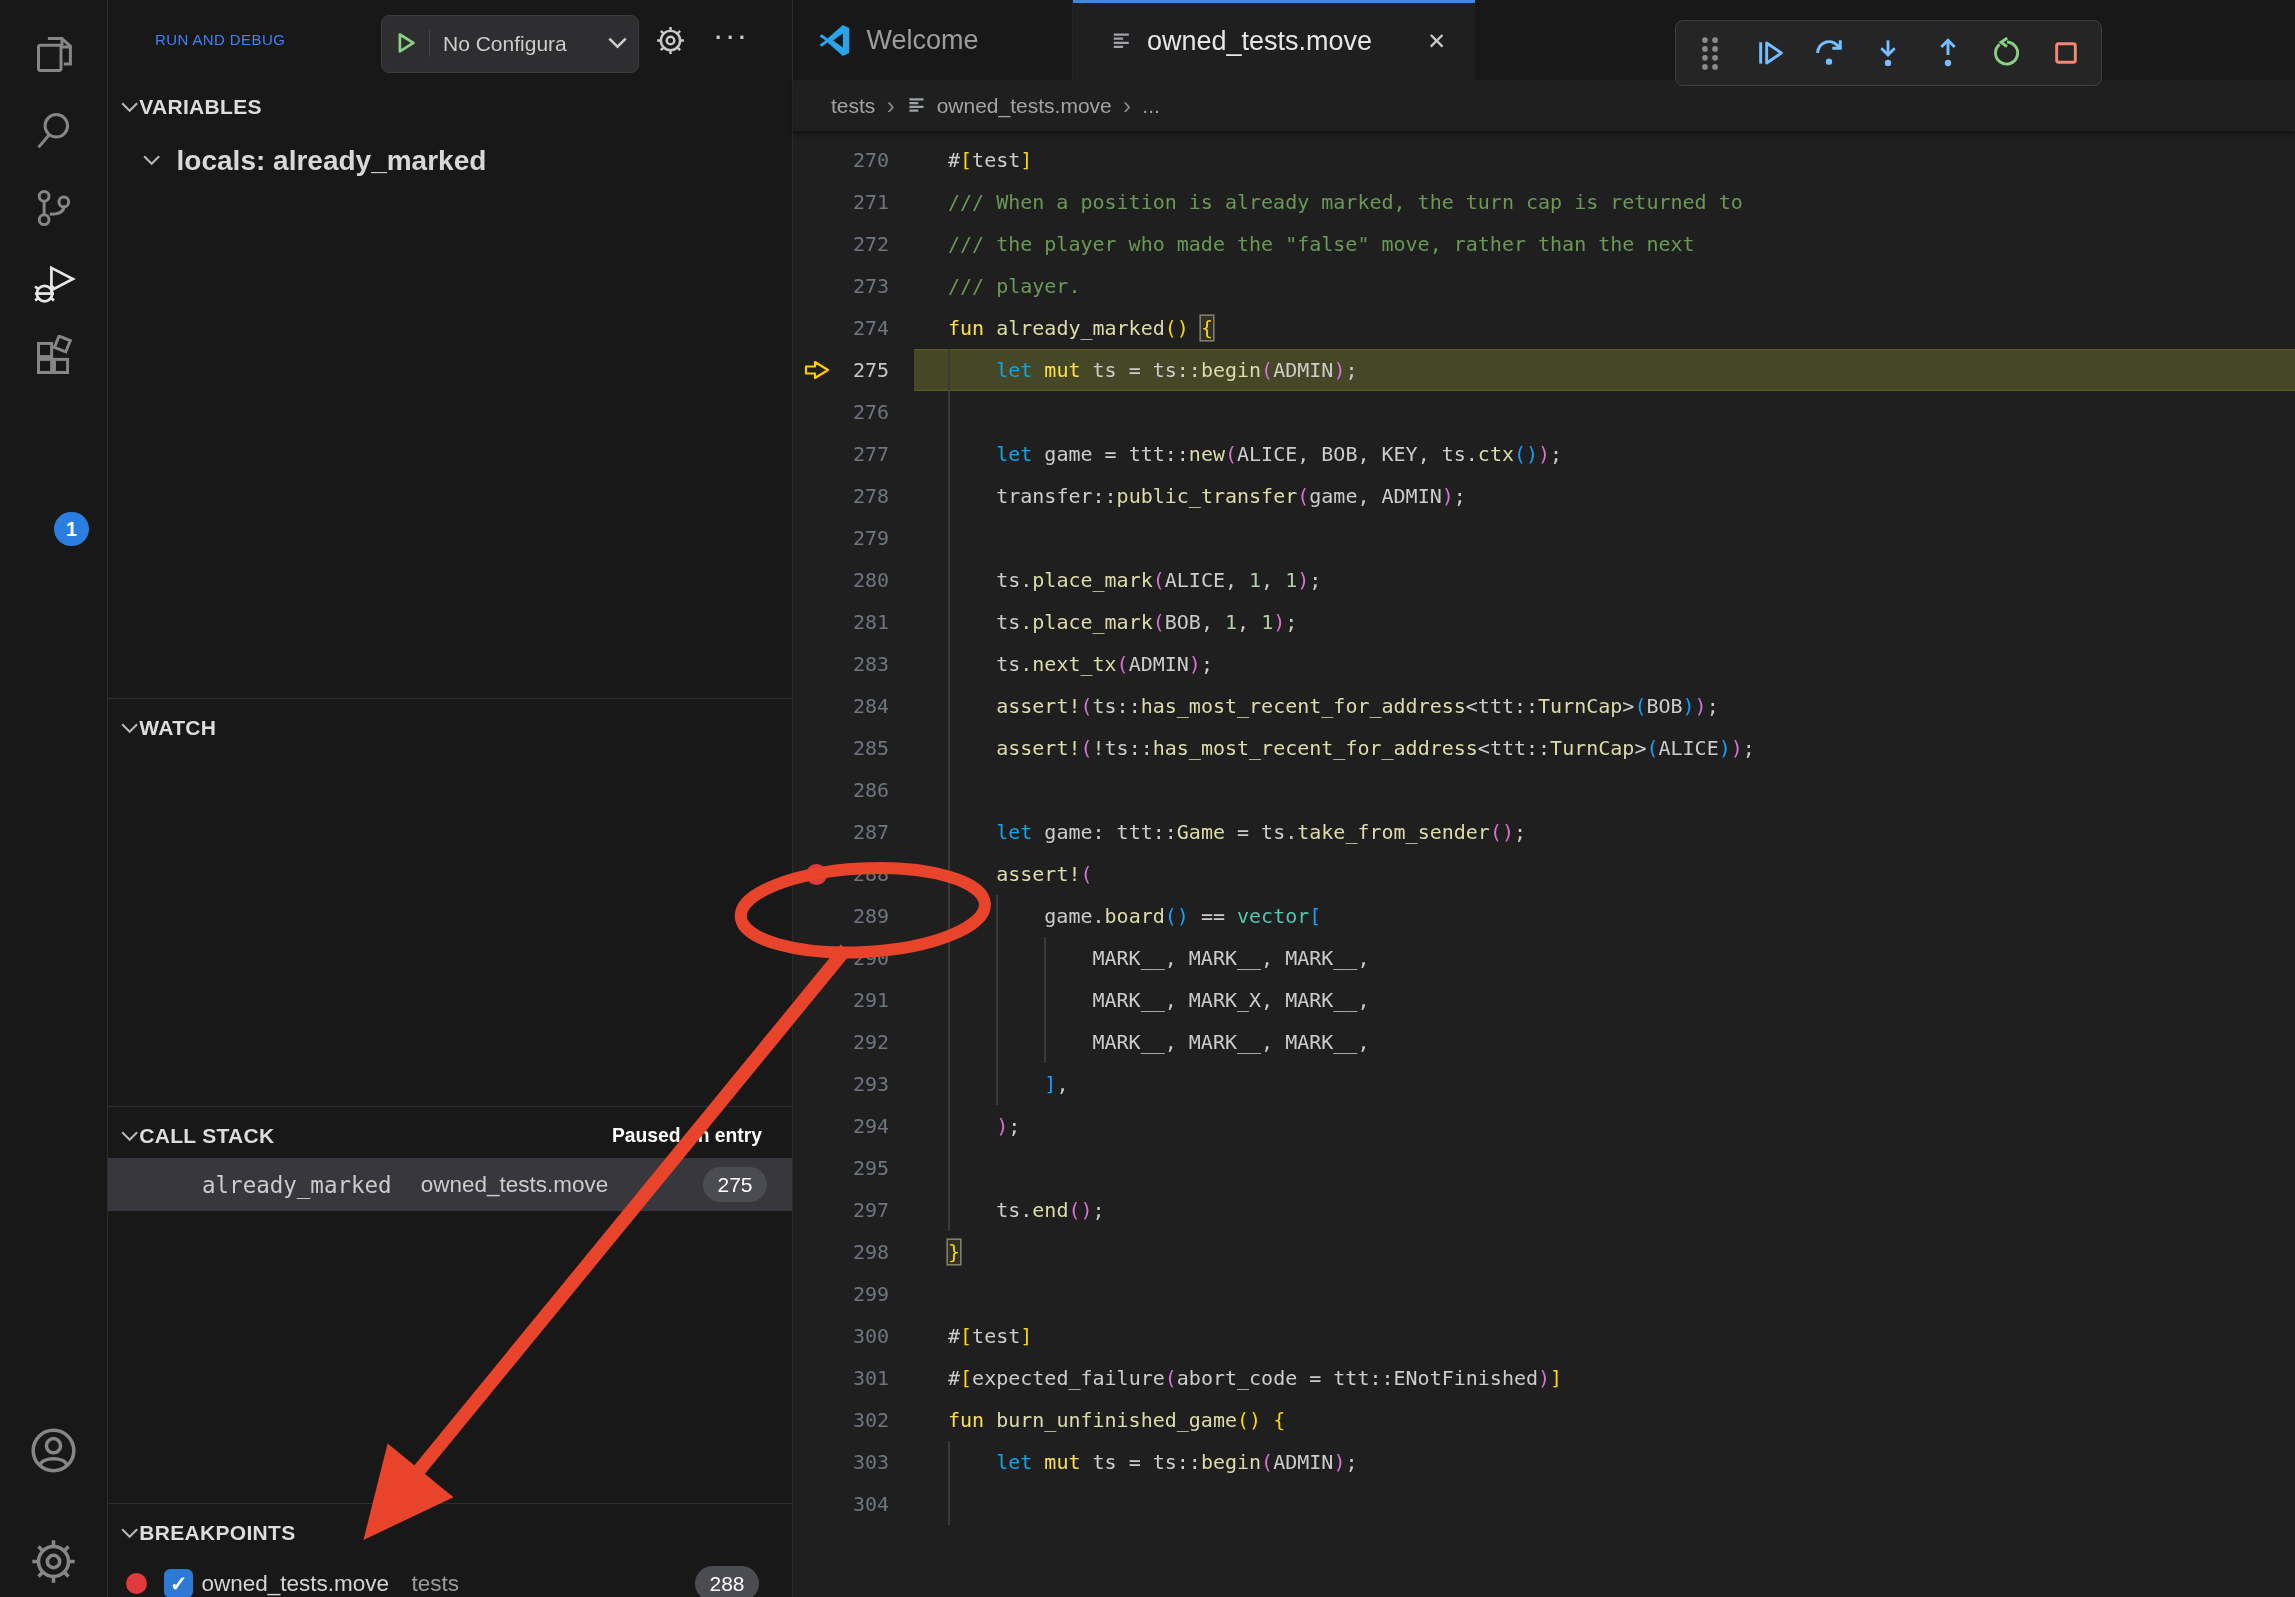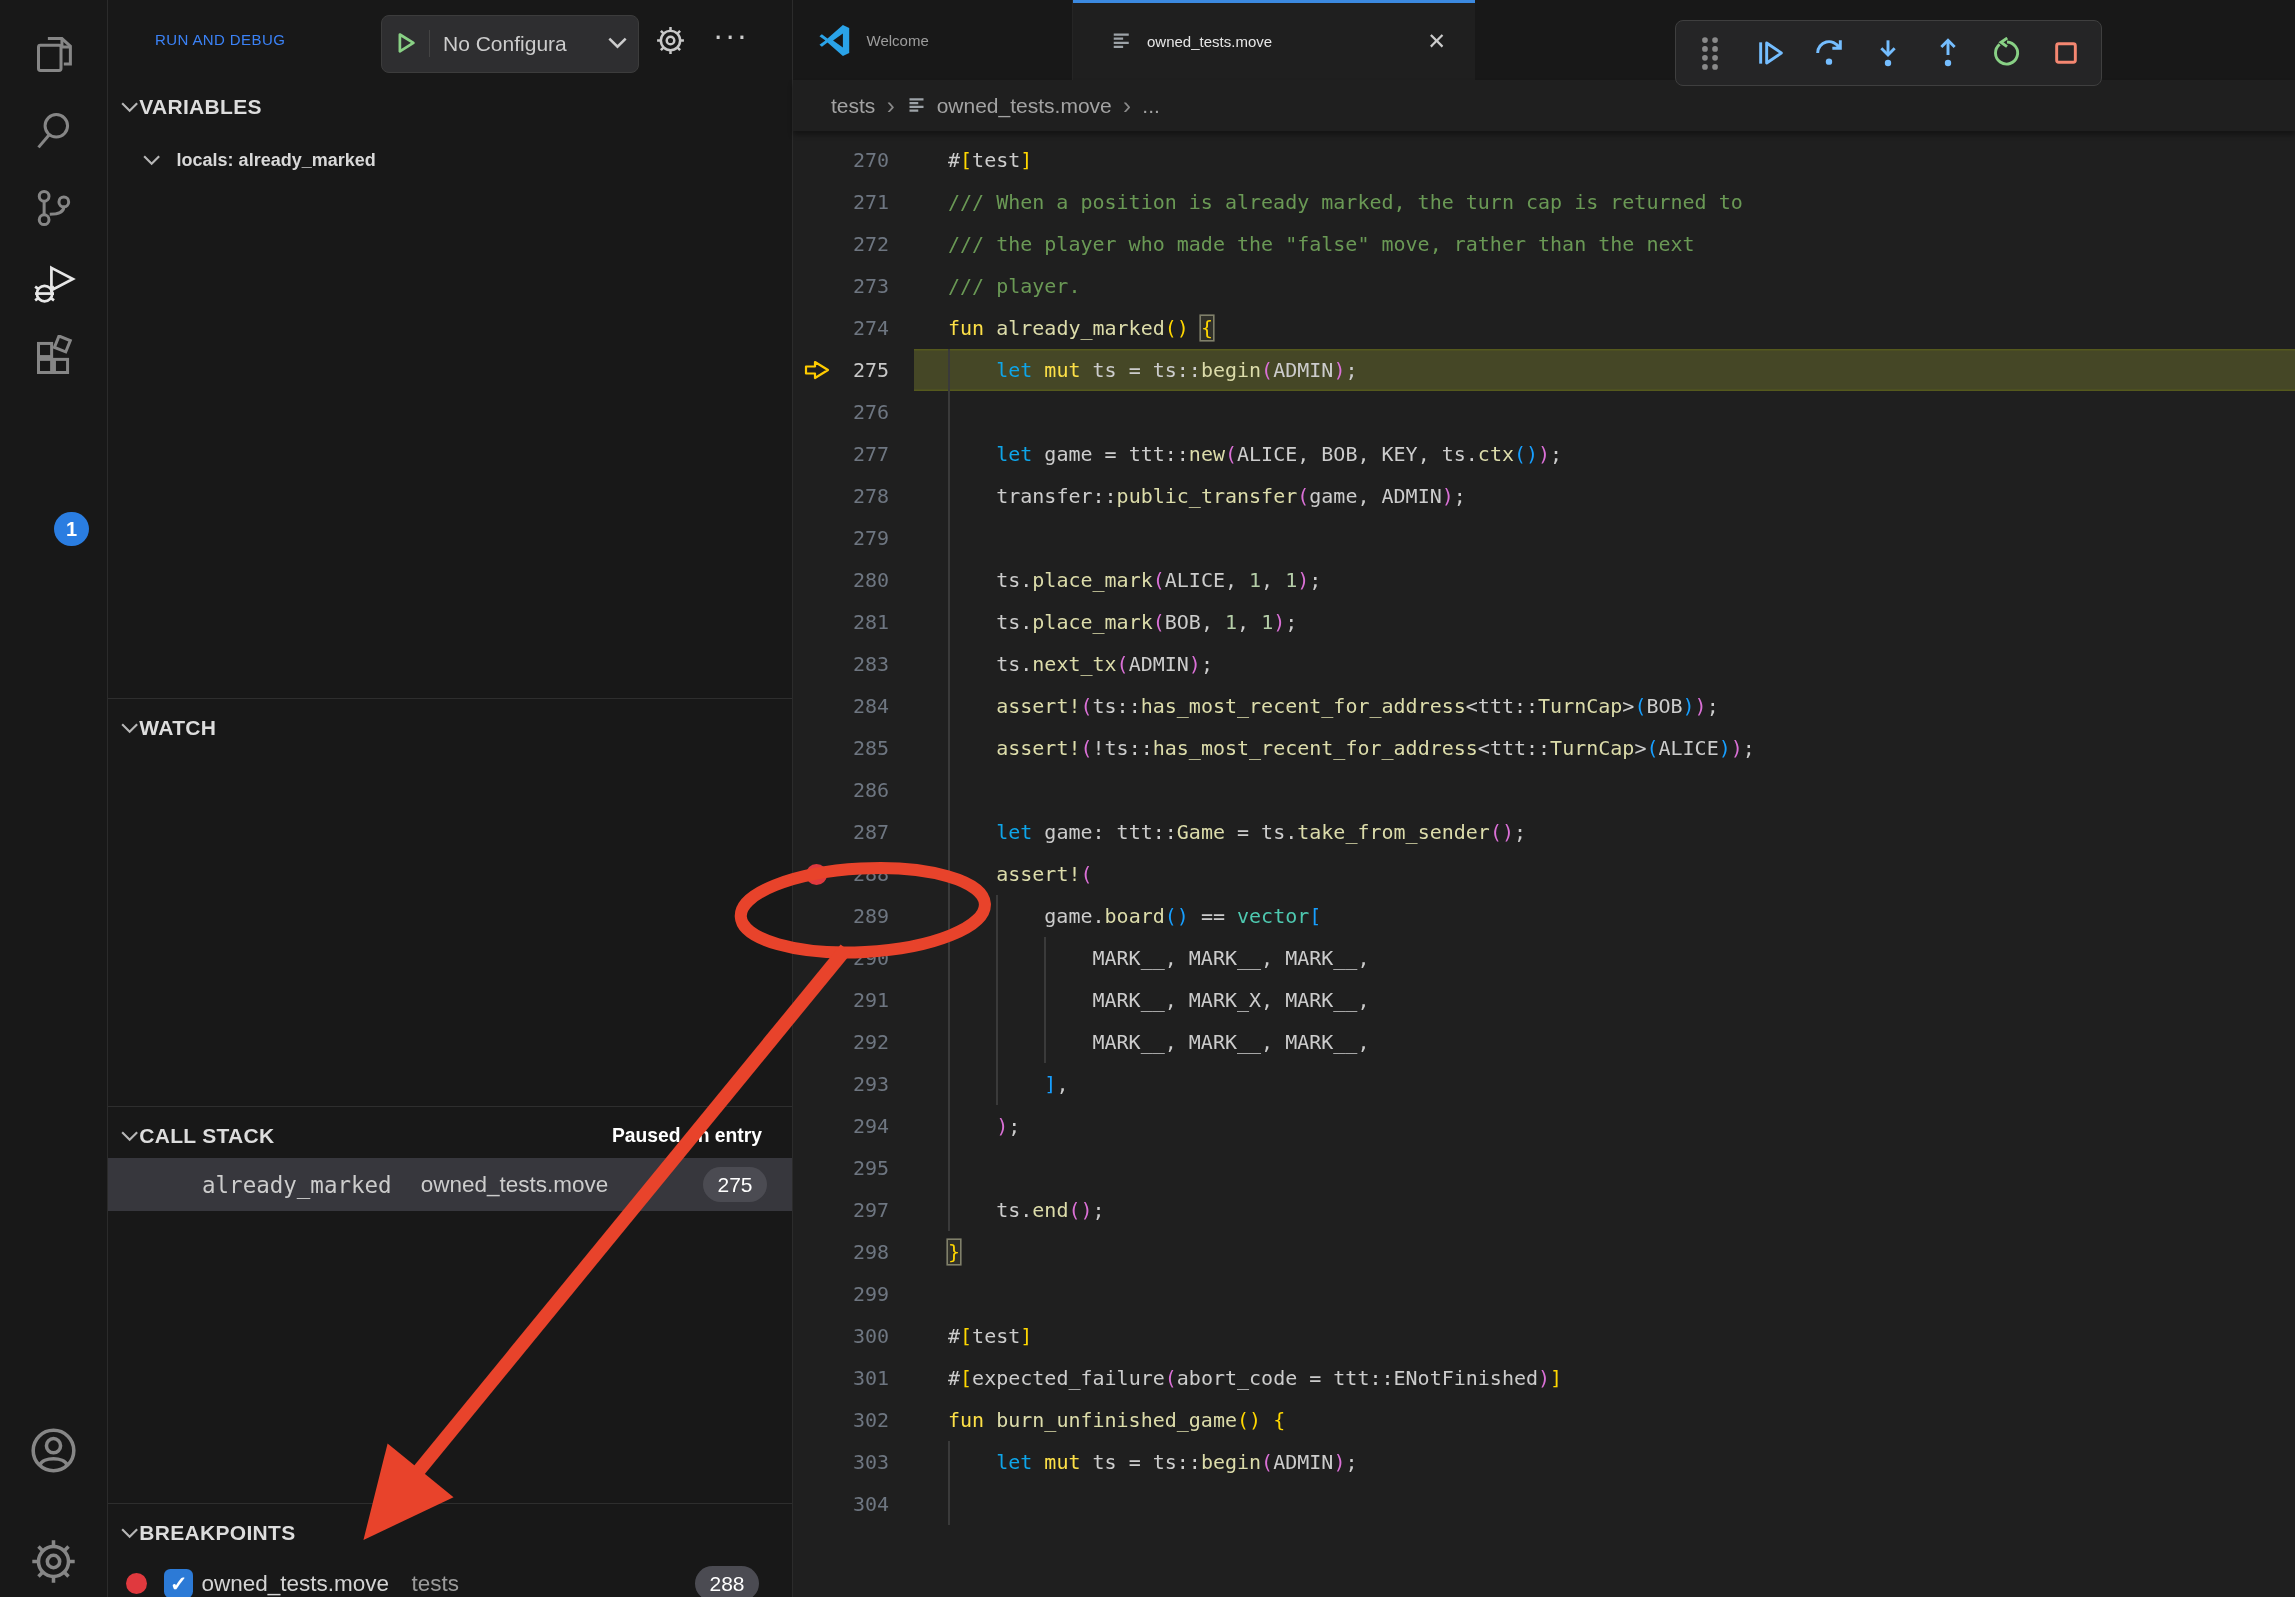--- a/index.html
+++ b/index.html
@@ -23,37 +23,37 @@
   .cfg-chev{padding:0 9.7px 0 0;color:#cccccc;}
   .hdr-gear{position:absolute;left:545px;top:22.5px;}
   .hdr-more{position:absolute;left:605px;top:17.7px;font-size:31px;color:#cccccc;letter-spacing:1.6px;}
   .sb-divider{position:absolute;left:0;width:100%;height:0.8px;background:#2e2e2e;}
   .sec-head{position:absolute;left:0;width:100%;height:48px;display:flex;align-items:center;}
   .sec-chev{margin-left:12px;color:#b6b6b6;}
   .sec-label{font-size:21px;font-weight:bold;color:#dddddd;letter-spacing:0.3px;}
   .sec-status{position:absolute;right:30px;font-size:19.3px;font-weight:bold;color:#ffffff;}
   .tree-row{position:absolute;left:0;width:100%;height:53px;display:flex;align-items:center;}
   .tree-row.selected{background:#37373d;}
-  .locals-label{margin-left:68px;font-size:18px;font-weight:bold;color:#d8d8d8;}
+  .locals-label{margin-left:68px;font-size:28px;font-weight:bold;color:#d8d8d8;}
   .frame-name{margin-left:94px;font-family:"DejaVu Sans Mono",monospace;font-size:22.5px;color:#cccccc;}
   .frame-file{margin-left:29px;font-size:22.5px;color:#cccccc;}
   .pill{position:absolute;right:25px;background:#4b4b52;color:#ffffff;font-size:21px;border-radius:19.3px;
         padding:4.8px 14.5px;line-height:1.2;}
   .bp-dot{width:21px;height:21px;border-radius:50%;background:#e0393e;margin-left:17.7px;flex:none;}
   .bp-check{width:29px;height:29px;background:#2c7ad6;border-radius:6.4px;margin-left:17.7px;flex:none;
             display:flex;align-items:center;justify-content:center;color:#fff;font-size:21px;font-weight:bold;}
   .bp-file{margin-left:8px;font-size:22.5px;color:#d4d4d4;}
   .bp-dir{margin-left:22.5px;font-size:22.5px;color:#9a9a9a;}
   
   #editor{position:absolute;left:793px;top:0;right:0;height:100%;background:#1f1f1f;}
   #tabbar{position:absolute;left:0;top:0;right:0;height:80px;background:#181818;display:flex;}
   .tab{position:relative;height:100%;display:flex;align-items:center;box-sizing:border-box;}
   .tab.inactive{width:280px;background:#181818;border-right:0.8px solid #252525;color:#9d9d9d;}
   .tab.active{width:402px;background:#1f1f1f;border-top:3.2px solid #3b89e0;color:#e6e6e6;}
-  .tab-label{font-size:15px;margin-left:14.5px;white-space:nowrap;}
+  .tab-label{font-size:27px;margin-left:14.5px;white-space:nowrap;}
   .tab-close{position:absolute;right:29px;font-size:22.5px;color:#cccccc;}
   .vscode-logo{margin-left:24px;}
   .move-icon{margin-left:37px;}
   #breadcrumb{position:absolute;left:0;top:80px;right:0;height:51px;background:#1f1f1f;display:flex;align-items:center;
               padding-left:38px;box-sizing:border-box;font-size:21px;color:#a3a3a3;z-index:3;
               box-shadow:0 4px 4.8px rgba(0,0,0,0.35);}
   .crumb{white-space:nowrap;}
   .crumb-sep{margin:0 11.3px;color:#8a8a8a;font-size:24px;}
   #breadcrumb .move-icon{margin:0 9.7px 0 0;}
   

